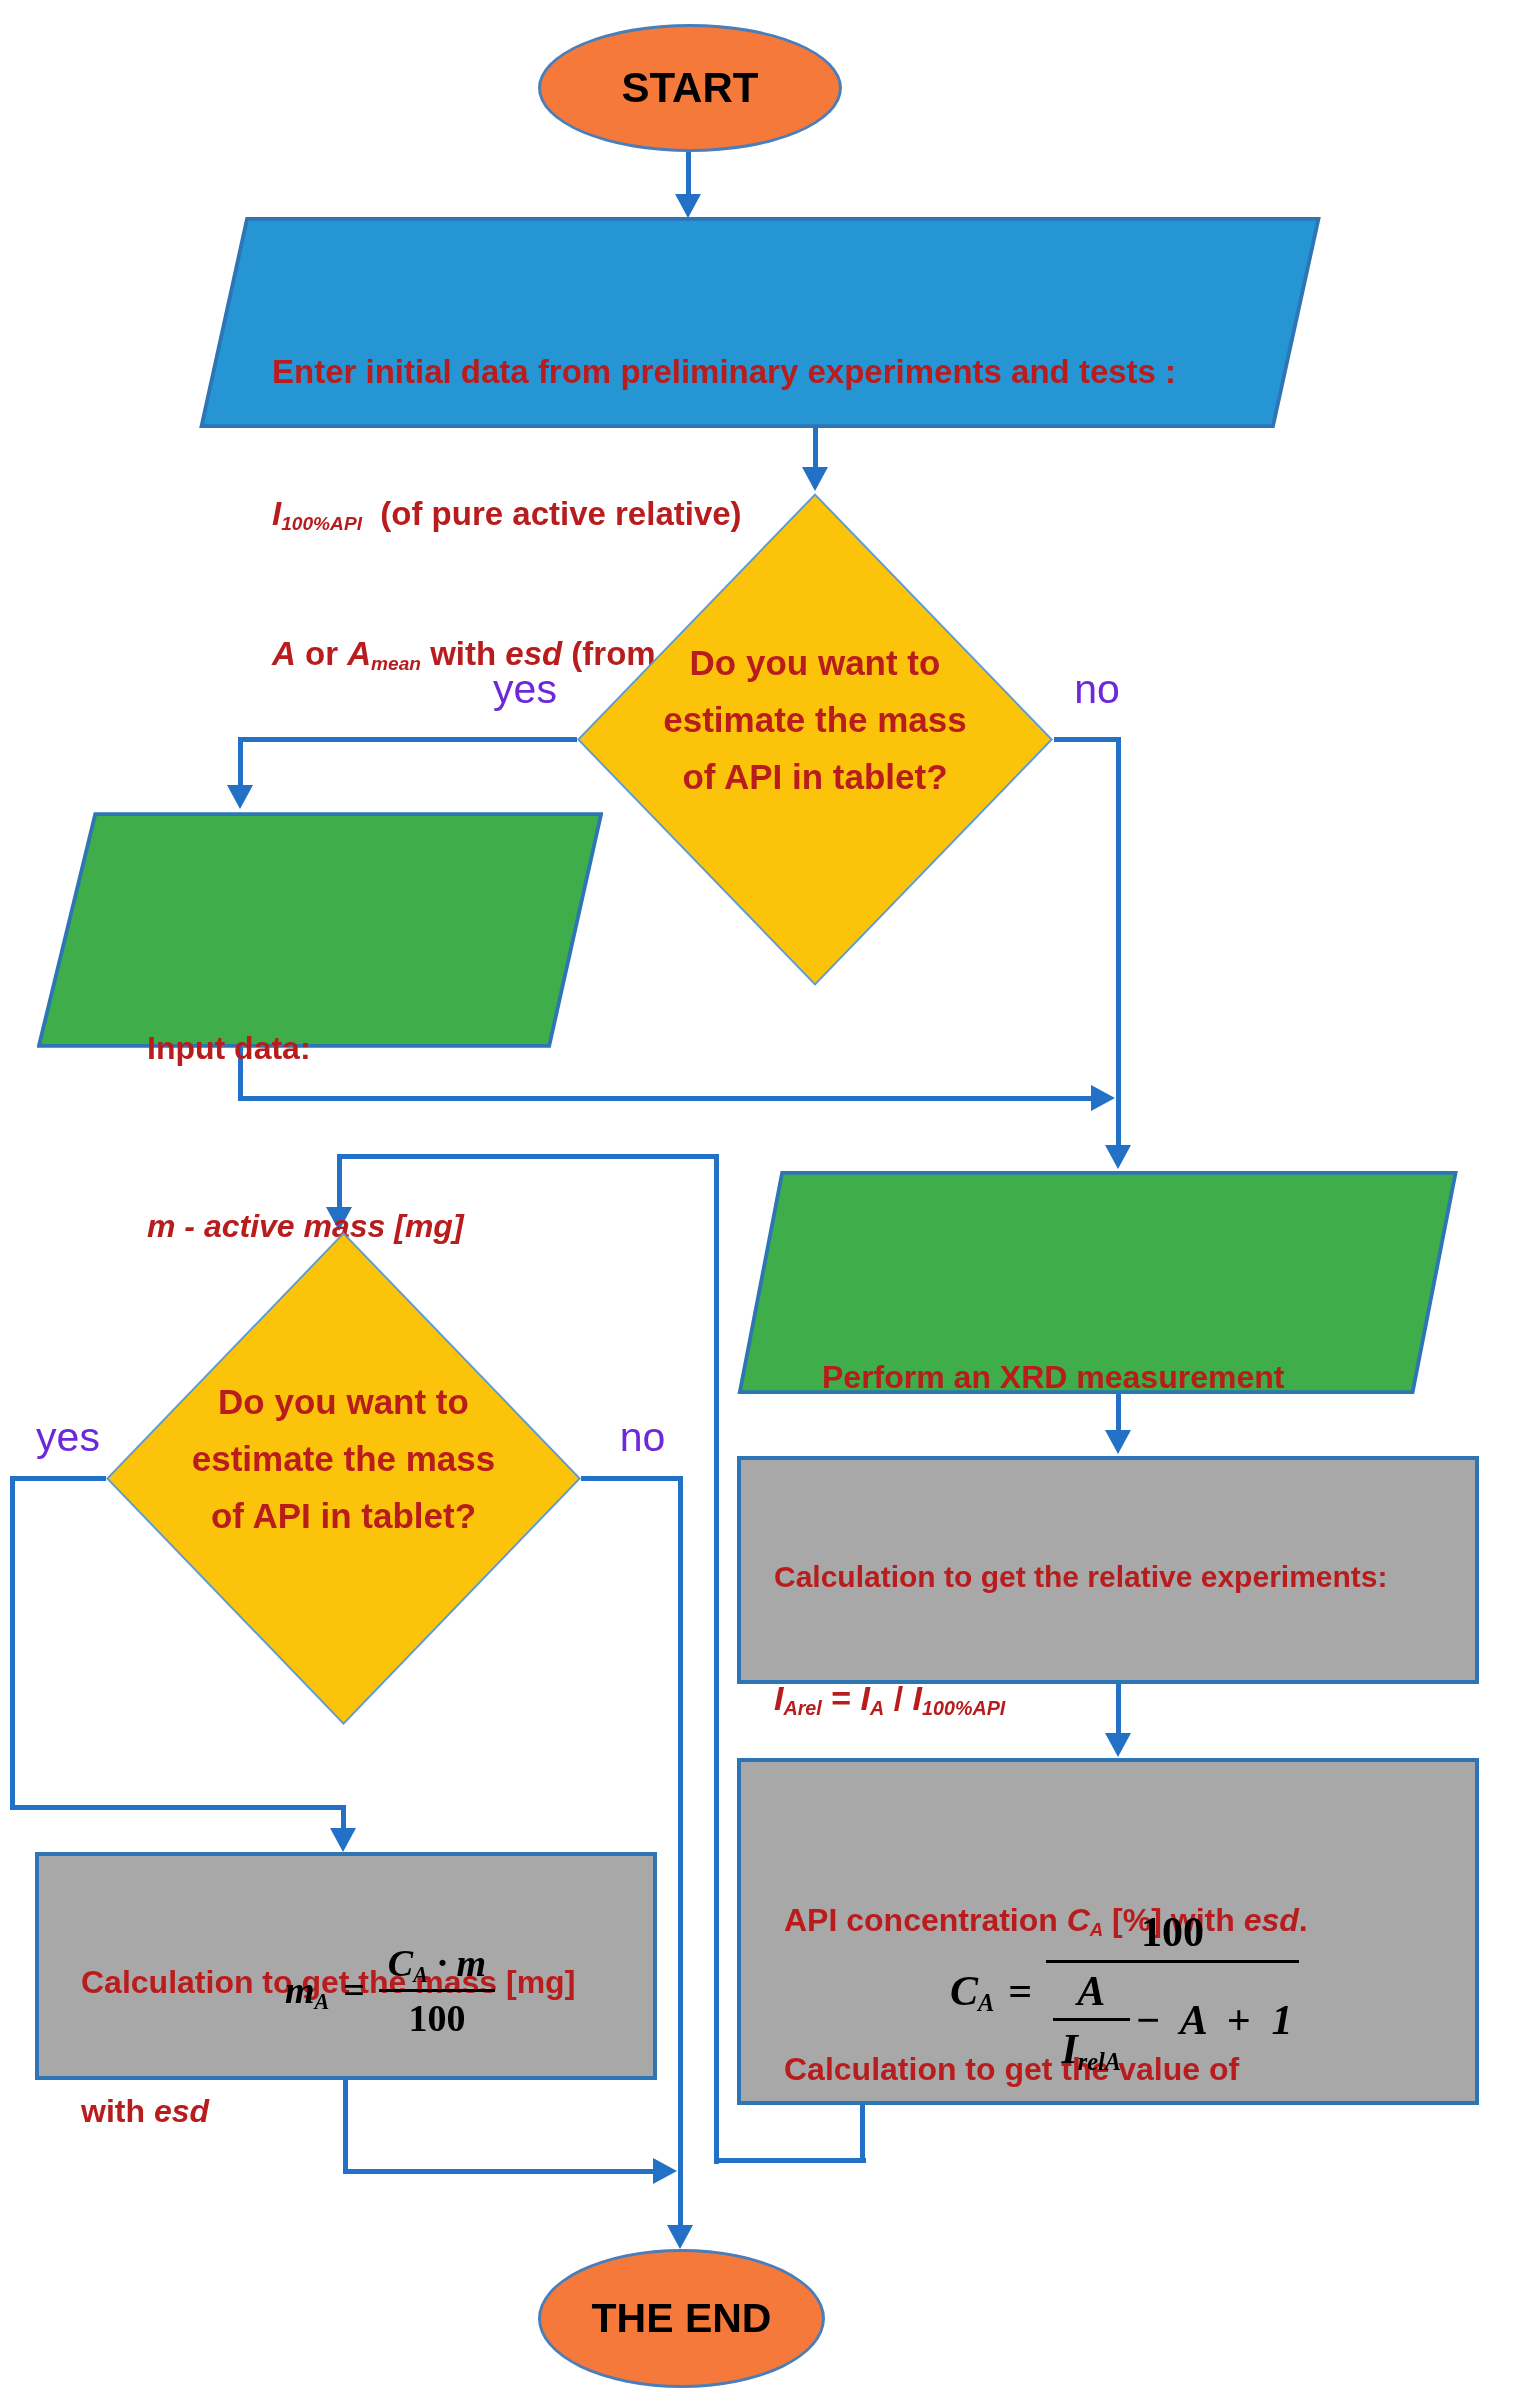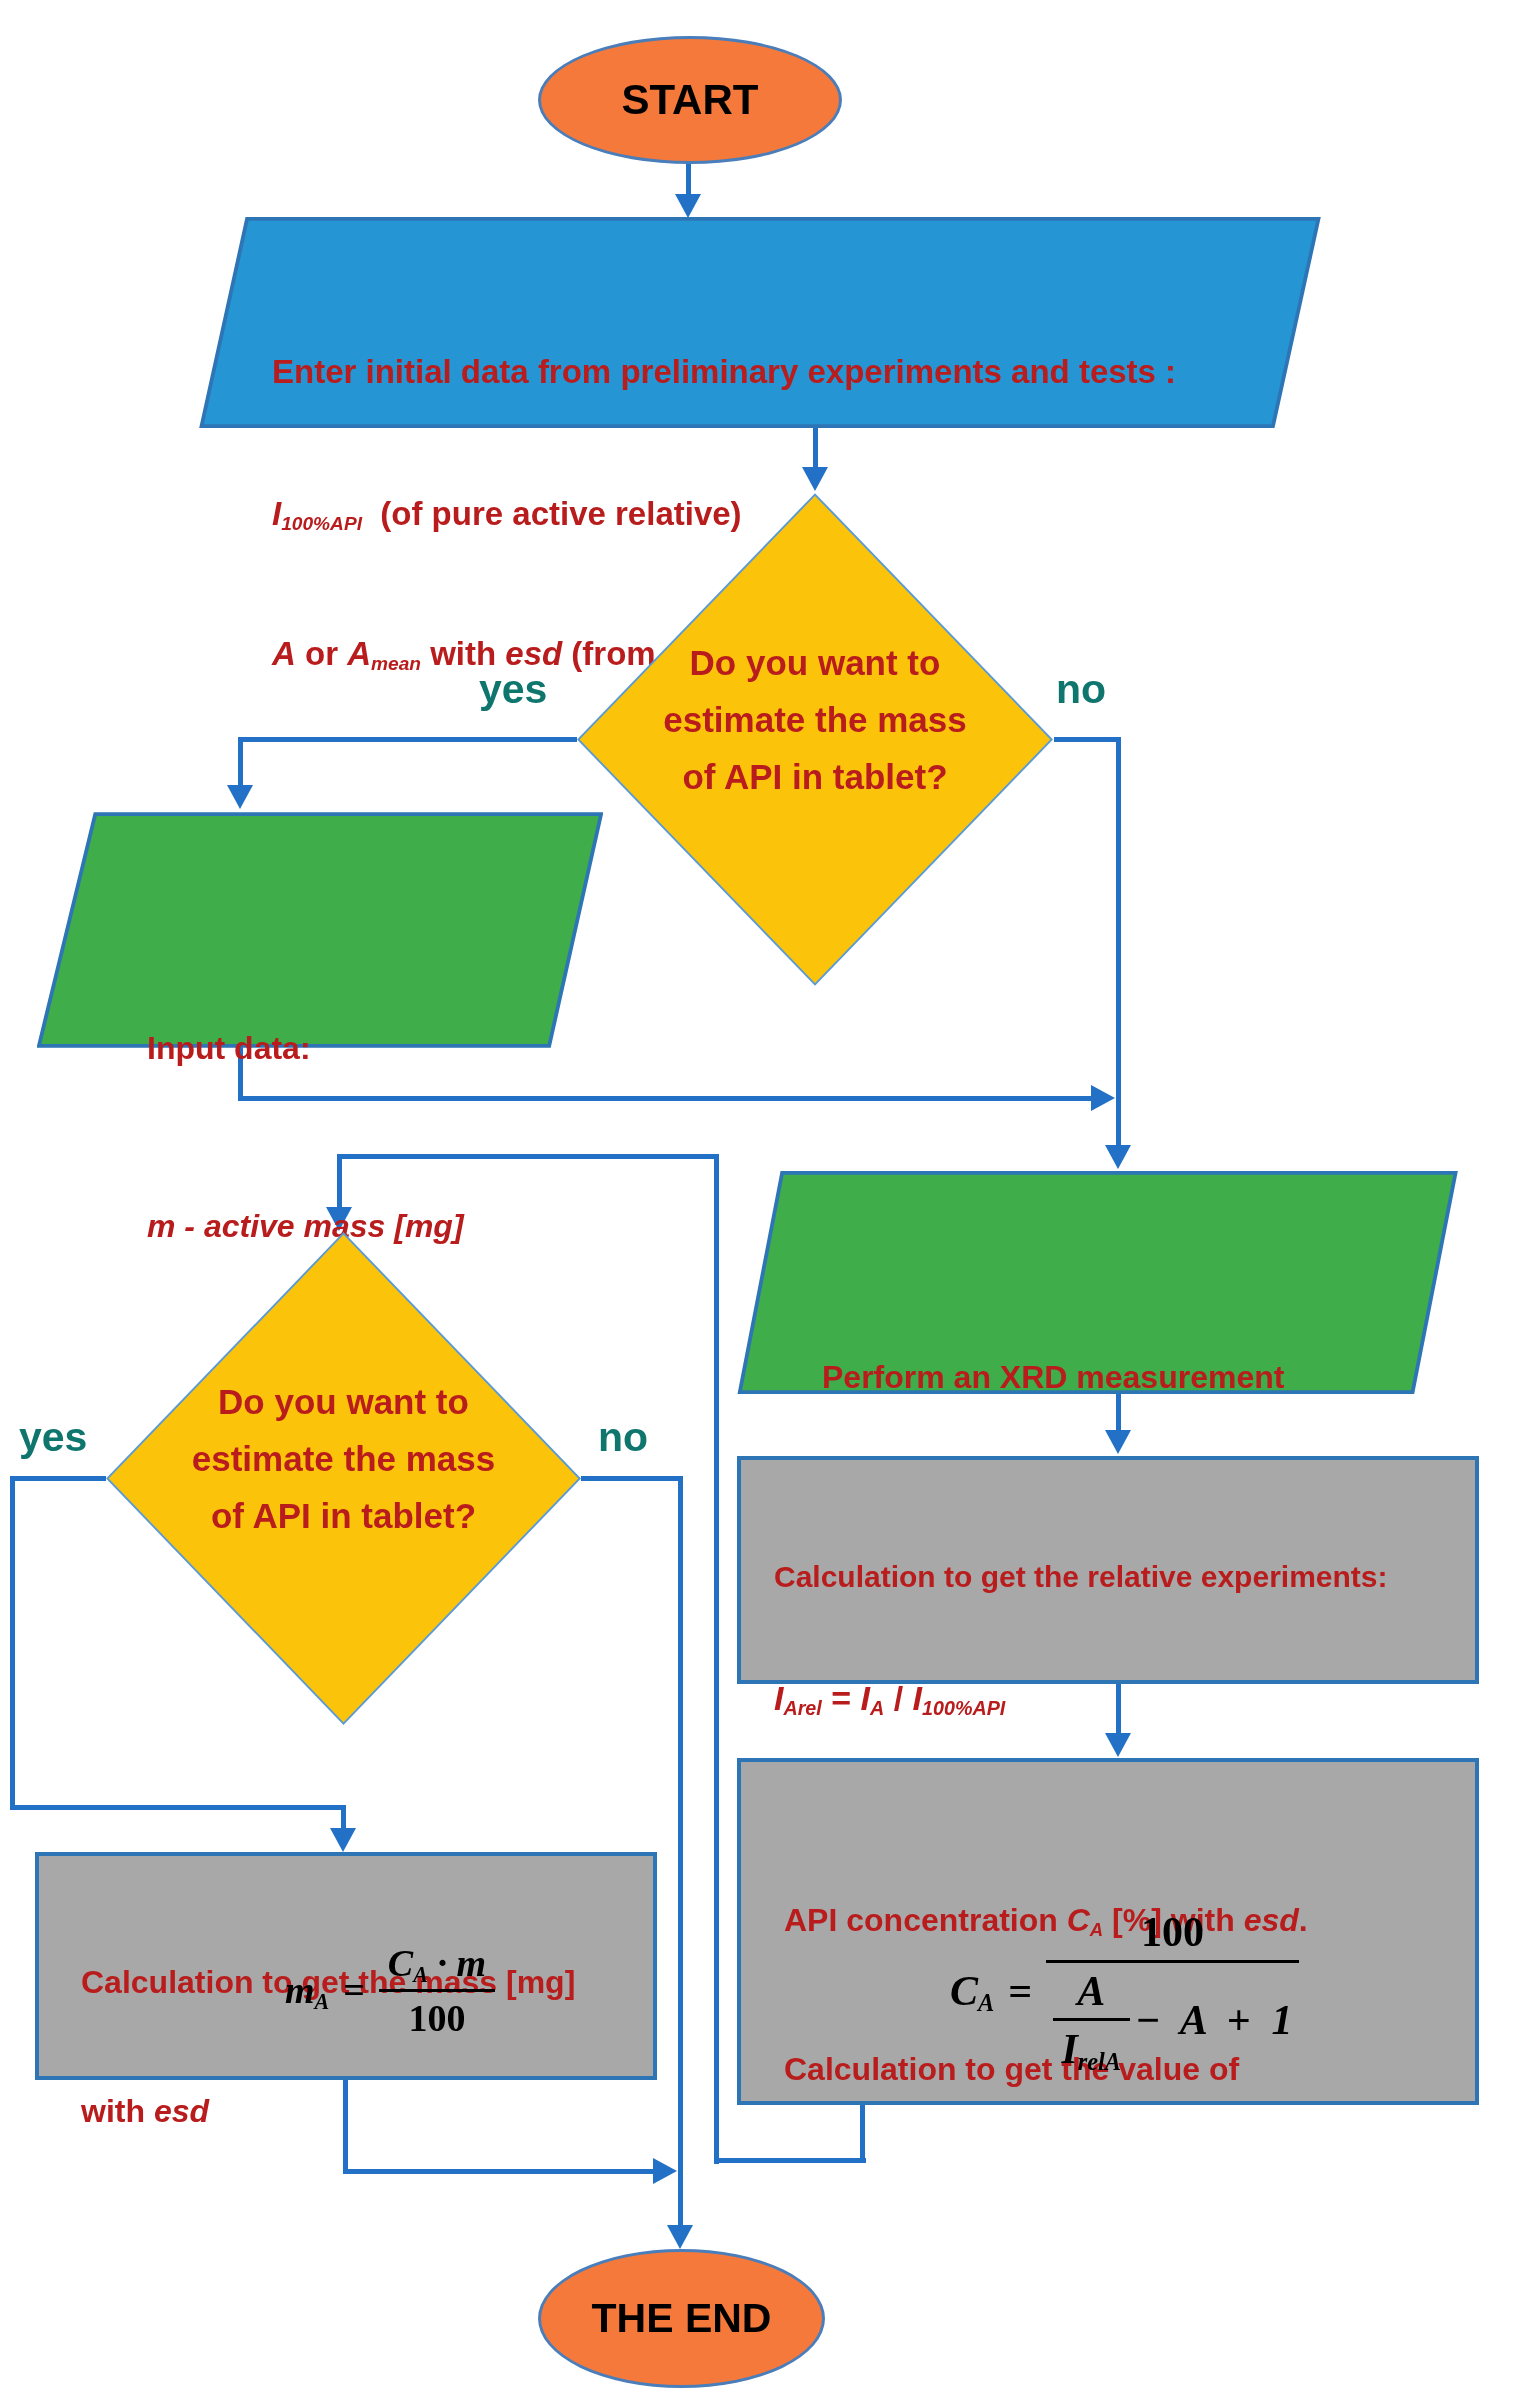--- a/index.html
+++ b/index.html
@@ -14,21 +14,21 @@
   .ah.right{border-top:13.3px solid transparent;border-bottom:13.3px solid transparent;border-left:24px solid #2271C6;}
   
   .shape{position:absolute;}
   .ellipse{position:absolute;box-sizing:border-box;border-radius:50%;background:#F5793B;border:3.2px solid #4A7EBB;
            display:flex;align-items:center;justify-content:center;font-weight:bold;color:#000;}
   .gbox{position:absolute;box-sizing:border-box;background:#A8A8A8;border:4.4px solid #2E75B6;}
   
   .txt{position:absolute;color:#b91c1c;font-weight:bold;white-space:pre-wrap;}
   .it{font-style:italic;}
   sub{font-size:0.58em;font-style:italic;font-weight:bold;vertical-align:baseline;position:relative;top:0.28em;letter-spacing:0;}
-  .lbl{position:absolute;color:#0f766e;font-weight:bold;font-size:41px;}
+  .lbl{position:absolute;color:#6d28d9;font-weight:normal;font-size:41px;text-align:center;}
   .dtxt{display:flex;flex-direction:column;align-items:center;justify-content:center;text-align:center;
         font-size:35px;line-height:1.62;padding-bottom:38px;box-sizing:border-box;}
   
   .formula{position:absolute;color:#000;font-family:"Liberation Serif",serif;font-weight:bold;
            display:flex;align-items:center;white-space:pre;}
   .frac{display:inline-flex;flex-direction:column;align-items:center;vertical-align:middle;}
   .frac .bar{align-self:stretch;height:0;border-top:3.2px solid #000;margin:3.8px 0;}
   .frac .fnum,.frac .fden{padding:0 8.9px;}
   .den-row{display:flex;align-items:center;gap:5px;padding:0 6.3px;}
   .feq{margin:0 14px;}
@@ -76,21 +76,21 @@
   <div class="ah down" style="left:330px;top:1828px"></div>
 
   <div class="ln v" style="left:343px;top:2080px;height:94px"></div>
   <div class="ln h" style="left:343px;top:2169px;width:310px"></div>
   <div class="ah right" style="left:653px;top:2158px"></div>
 
   <div class="ln h" style="left:581px;top:1476px;width:102px"></div>
   <div class="ln v" style="left:678px;top:1476px;height:749px"></div>
   <div class="ah down" style="left:667px;top:2225px"></div>
 
-  <div class="ellipse" style="left:538px;top:36px;width:304px;height:128px;font-size:42px">
+  <div class="ellipse" style="left:538px;top:24px;width:304px;height:128px;font-size:42px">
     <span>START</span>
   </div>
 
   <svg class="shape" style="left:198px;top:217px" width="1124" height="211" viewBox="0 0 1776 334">
     <polygon points="76,3 1772,3 1700,331 4,331" fill="#2596D3" stroke="#2E75B6" stroke-width="6"></polygon>
   </svg>
   <div class="txt" style="left:272px;top:267px;width:1000px;font-size:33px;line-height:1.27">
     <div style="margin-bottom:16.5px">Enter initial data from preliminary experiments and tests :</div>
     <div style="margin-bottom:14px"><span class="it">I</span><sub>100%API</sub><span>  (of pure active relative)</span></div>
     <div><span class="it">A</span><span> or </span><span class="it">A</span><sub>mean</sub><span> with </span><span class="it">esd</span><span> (from callibration)</span></div>

